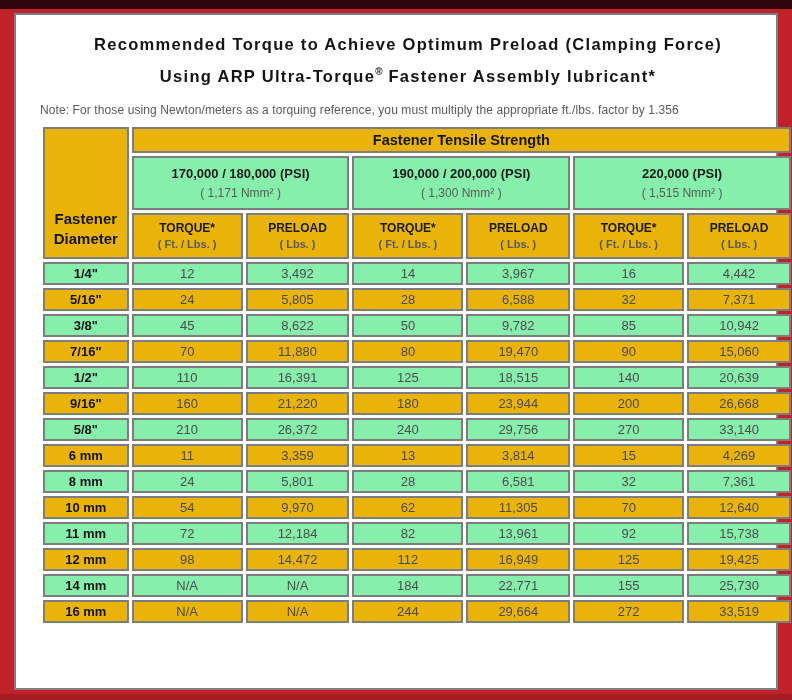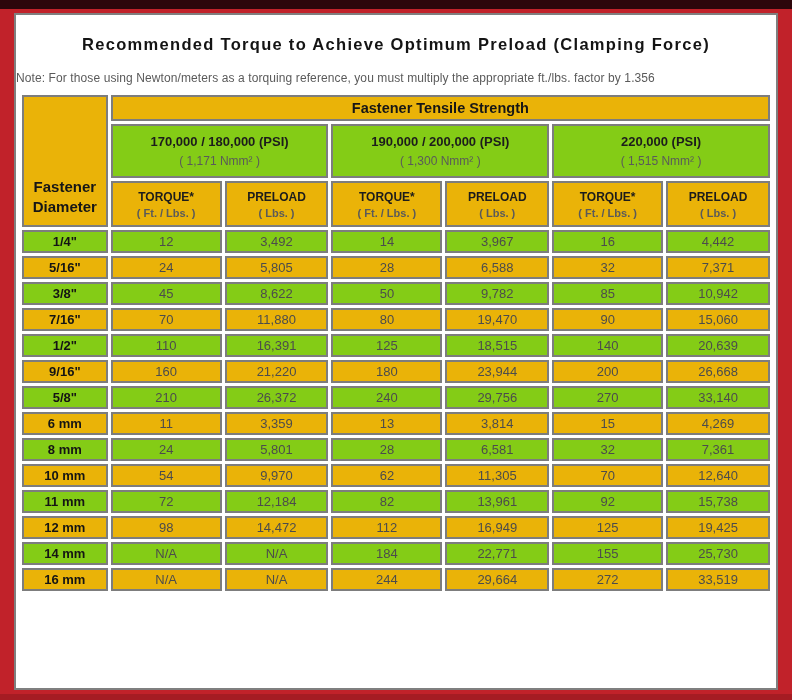--- a/index.html
+++ b/index.html
@@ -6,21 +6,21 @@
   body{
     width:792px;height:700px;position:relative;
     background:#c1222a;
     font-family:"Liberation Sans", sans-serif;
     overflow:hidden;
   }
   .top-strip{position:absolute;top:0;left:0;width:792px;height:9px;background:#2d060b;}
   .bottom-strip{position:absolute;bottom:0;left:0;width:792px;height:6px;background:#a51c23;}
   .panel{
     position:absolute;left:14px;top:13px;width:764px;height:677px;
-    box-sizing:border-box;background:#ffffff;border:2px solid #7f7f7f;
+    box-sizing:border-box;background:#ffffff;border:2px solid #7f7f7f;padding-left:24px;
   }
   .title{
     text-align:center;font-weight:bold;color:#141414;
     font-size:16.5px;letter-spacing:1.3px;line-height:27px;
     margin-top:16px;
   }
   .title sup{font-size:10px;letter-spacing:0;}
   .note{
     text-align:left;color:#5a5a5a;font-size:12px;margin-top:13px;letter-spacing:0.1px;
   }
@@ -29,41 +29,42 @@
     width:754px;margin:7px auto 0 auto;
   }
   table.torque col.c-diam{width:85px;}
   table.torque col.c-torque{width:110px;}
   table.torque col.c-preload{width:103px;}
   td{
     border:2px solid #7d7d7d;text-align:center;vertical-align:middle;
     box-sizing:border-box;overflow:hidden;padding:0 2px;
   }
   .bg-gray{background:#eab308;}
-  .bg-white{background:#84cc16;}
+  .bg-white{background:#86efac;}
   td.tensile{height:26px;font-size:14.5px;font-weight:bold;color:#161616;}
   td.corner{vertical-align:bottom;padding-bottom:8px;font-size:15px;font-weight:bold;color:#161616;line-height:20px;}
   td.psi{height:54px;}
   .psi-main{font-size:13px;font-weight:bold;color:#1c1c1c;}
   .psi-sub{font-size:12px;color:#5a5a5a;margin-top:5px;}
   td.colhead{height:46px;}
   .ch-main{font-size:12px;font-weight:bold;color:#1c1c1c;}
   .ch-sub{font-size:11px;color:#5a5a5a;margin-top:3px;font-weight:bold;}
   td.diam{height:23px;font-size:13px;font-weight:bold;color:#141414;}
   td.val{height:23px;font-size:13px;color:#4c4c4c;}
 </style>
 </head>
 <body>
 
 <div class="top-strip"></div>
 <div class="bottom-strip"></div>
 
 <div class="panel">
   <div class="title">
     <div>Recommended Torque to Achieve Optimum Preload (Clamping Force)</div>
+    <div><span>Using ARP Ultra-Torque</span><sup>®</sup><span> Fastener Assembly lubricant*</span></div>
   </div>
   <div class="note">Note: For those using Newton/meters as a torquing reference, you must multiply the appropriate ft./lbs. factor by 1.356</div>
 
   <table class="torque">
     <colgroup>
       <col class="c-diam">
       <col class="c-torque">
         <col class="c-preload">
       <col class="c-torque">
         <col class="c-preload">

